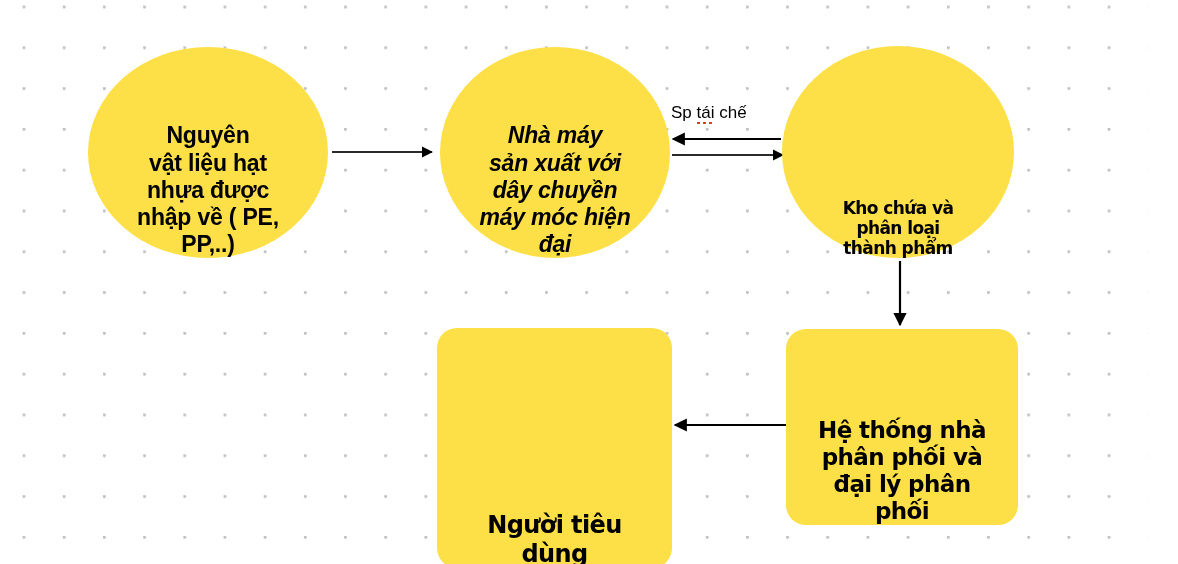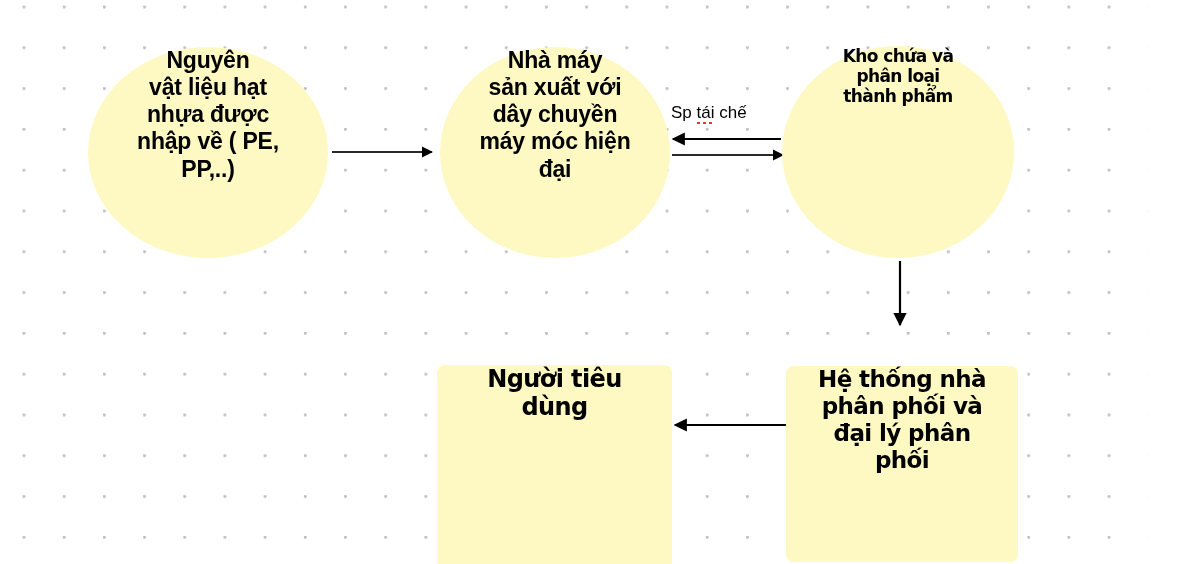--- a/index.html
+++ b/index.html
@@ -23,53 +23,53 @@
     width: 1148px;
     height: 540px;
     background-image:
       radial-gradient(circle at 1.4px 1.4px, #c2c2c2 1.3px, rgba(0,0,0,0) 1.6px);
     background-size: 40.2px 40.8px;
     background-position: 22.6px 5.6px;
     pointer-events: none;
   }
   .node {
     position: absolute;
-    background: #fef9c3;
+    background: #fde047;
     display: flex;
-    align-items: flex-start;
+    align-items: flex-end;
     justify-content: center;
     text-align: center;
     color: #000000;
     box-sizing: border-box;
   }
   .node .label {
     font-weight: bold;
     line-height: 1.18;
     white-space: pre-line;
     padding: 0 6px;
   }
   .ellipse { border-radius: 50%; }
-  .rounded { border-radius: 8px; margin-top: 37px; }
+  .rounded { border-radius: 20px; }
 
   
   .face-a .label {
     font-family: "Liberation Sans", sans-serif;
     letter-spacing: -0.2px;
   }
   .face-b .label {
     font-family: "DejaVu Sans", sans-serif;
     letter-spacing: -0.6px;
   }
 
   
   #node-raw-material   { left: 88px;  top: 47px;  width: 240px; height: 211px; }
   #node-raw-material .label { font-size: 23px; }
 
   #node-factory        { left: 440px; top: 47px;  width: 230px; height: 211px; }
-  #node-factory .label { font-size: 23px; }
+  #node-factory .label { font-size: 23px; font-style: italic; }
 
   #node-warehouse      { left: 782px; top: 46px;  width: 232px; height: 212px; }
   #node-warehouse .label { font-size: 17px; }
 
   #node-distributor    { left: 786px; top: 329px; width: 232px; height: 196px; }
   #node-distributor .label { font-size: 23px; }
 
   #node-consumer       { left: 437px; top: 328px; width: 235px; height: 240px; }
   #node-consumer .label { font-size: 24px; }
 

